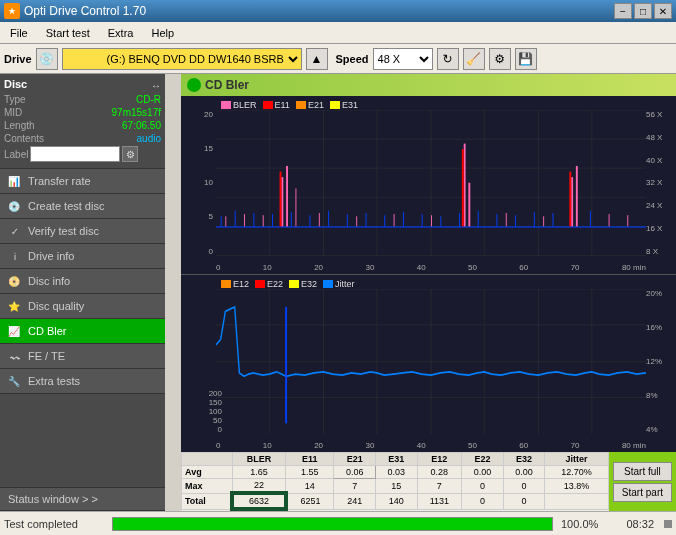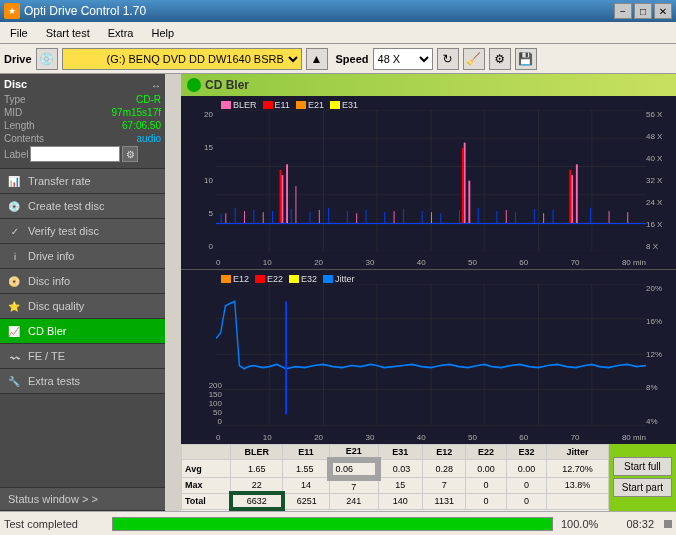--- a/index.html
+++ b/index.html
@@ -401,21 +401,21 @@
                   <th style="background:#e0dcd4;border:1px solid #ccc;padding:1px 3px;text-align:center;">E22</th>
                   <th style="background:#e0dcd4;border:1px solid #ccc;padding:1px 3px;text-align:center;">E32</th>
                   <th style="background:#e0dcd4;border:1px solid #ccc;padding:1px 3px;text-align:center;">Jitter</th>
                 </tr>
               </thead>
               <tbody>
                 <tr>
                   <td style="background:#f0ece4;border:1px solid #ccc;padding:1px 3px;font-weight:bold;">Avg</td>
                   <td style="border:1px solid #ccc;padding:1px 3px;text-align:center;">1.65</td>
                   <td style="border:1px solid #ccc;padding:1px 3px;text-align:center;">1.55</td>
-                  <td style="border:6px solid #a3a3a3;padding:1px 3px;text-align:left;">0.06</td>
+                  <td style="border:1px solid #a3a3a3;padding:1px 3px;text-align:center;">0.06</td>
                   <td style="border:1px solid #ccc;padding:1px 3px;text-align:center;">0.03</td>
                   <td style="border:1px solid #ccc;padding:1px 3px;text-align:center;">0.28</td>
                   <td style="border:1px solid #ccc;padding:1px 3px;text-align:center;">0.00</td>
                   <td style="border:1px solid #ccc;padding:1px 3px;text-align:center;">0.00</td>
                   <td style="border:1px solid #ccc;padding:1px 3px;text-align:center;">12.70%</td>
                 </tr>
                 <tr>
                   <td style="background:#f0ece4;border:1px solid #ccc;padding:1px 3px;font-weight:bold;">Max</td>
                   <td style="border:1px solid #ccc;padding:1px 3px;text-align:center;">22</td>
                   <td style="border:1px solid #ccc;padding:1px 3px;text-align:center;">14</td>

